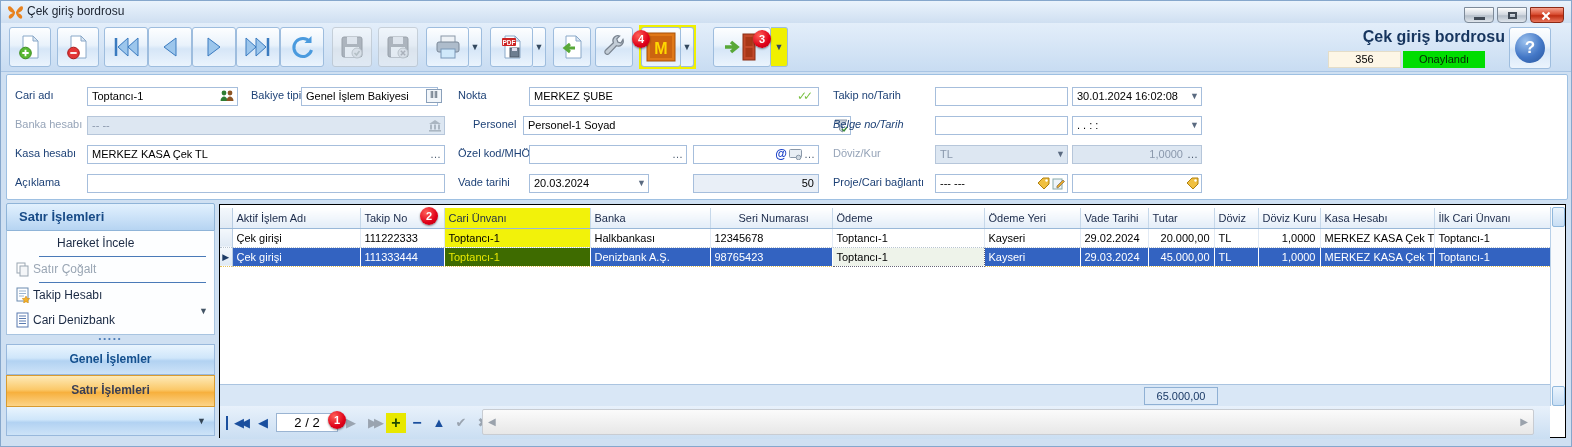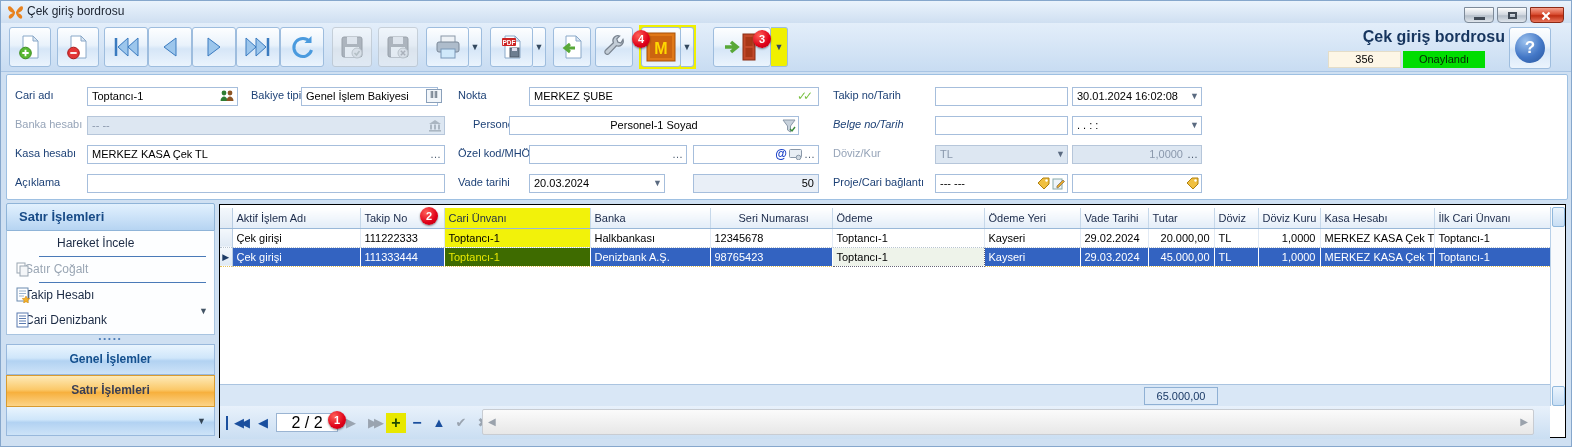--- a/index.html
+++ b/index.html
@@ -38,21 +38,21 @@
   .fld.shade{background:#e9eff7;}
   .fld .ric{position:absolute;right:2px;top:1px;height:15px;display:flex;align-items:center;gap:2px;}
   .dots{font-size:11px;color:#4a5a6e;letter-spacing:1px;}
   .carev{font-size:9px;color:#5a6a80;}
   .at-ic{color:#1a40c8;font-weight:bold;font-size:12px;}
   .r{text-align:right;}
   
   .sidebar{position:absolute;left:5px;top:202px;width:209px;height:236px;}
   .sb-head{height:28px;background:linear-gradient(#e2f1fe,#b6d4f2);border:1px solid #8fb4d8;border-radius:2px 2px 0 0;font-size:13px;font-weight:bold;color:#174a86;line-height:26px;padding-left:12px;}
   .sb-menu{position:relative;height:104px;background:#fdfeff;border:1px solid #a8c4e0;border-top:none;overflow:hidden;}
-  .sb-item{position:relative;height:25px;font-size:12px;color:#1b2a44;line-height:24px;padding-left:18px;}
+  .sb-item{position:relative;height:25px;font-size:12px;color:#1b2a44;line-height:24px;padding-left:26px;}
   .sb-item.first{padding-left:50px;}
   .sb-item.dis{color:#9aa6b4;}
   .sb-sep{margin-left:32px;margin-right:8px;border-top:1px solid #4a7ab8;}
   .sb-ic{position:absolute;left:8px;top:4px;width:16px;height:16px;}
   .sb-arrow{position:absolute;right:6px;bottom:18px;font-size:9px;color:#456;}
   .sb-split{height:9px;text-align:center;font-size:8px;color:#4a7ab4;letter-spacing:2px;line-height:7px;}
   .sb-group{height:31px;border:1px solid #98b8dc;margin-top:0;font-size:12px;font-weight:bold;text-align:center;line-height:29px;}
   .sb-group.blue{background:linear-gradient(#eaf5fe,#cfe6fa 45%,#b2d2f2 55%,#cde3f8);color:#14508e;}
   .sb-group.orange{background:linear-gradient(#fdeab8,#fbc96a 45%,#f7b03e 55%,#fcd488);border-color:#d89b30;color:#3a3f55;height:32px;}
   .sb-bottom{position:relative;height:29px;background:linear-gradient(#eaf5fe,#cfe6fa 45%,#b2d2f2 55%,#cde3f8);border:1px solid #98b8dc;border-top:none;}
@@ -68,21 +68,21 @@
   th.hl-y{background:#f2f20a !important;}
   td.hl-y{background:#f2f20a !important;color:#000 !important;}
   td.hl-g{background:#3e6b00 !important;color:#e8e800 !important;}
   td.edit{background:#eef3ea !important;color:#000 !important;border:1px dotted #667 !important;}
   .summary-strip{position:absolute;left:0;top:179px;width:1330px;height:22px;background:#d9e7f6;border-top:1px solid #aac4e0;}
   .summary-box{position:absolute;left:924px;top:2px;width:74px;height:18px;background:#dce9f7;border:1px solid #8fb0d4;font-size:11px;color:#1b3a66;text-align:center;line-height:16px;}
   .navigator{position:absolute;left:0;top:201px;width:1330px;height:33px;background:linear-gradient(#e8f1fb,#cadef2);display:flex;align-items:center;padding-left:6px;}
   .nvb{width:22px;height:22px;text-align:center;font-size:13px;font-weight:bold;color:#1a4f9e;line-height:22px;}
   .nvb.gray{color:#9aa4b0;}
   .nvb.plus{background:#e8e800;color:#1e4a00;font-size:16px;width:20px;height:20px;line-height:19px;}
-  .pagebox{width:62px;height:19px;background:#fff;border:1px solid #9ab4d2;font-size:16px;color:#000;text-align:center;line-height:17px;margin:0 2px;}
+  .pagebox{width:62px;height:19px;background:#fff;border:1px solid #9ab4d2;font-size:13px;color:#000;text-align:center;line-height:17px;margin:0 2px;}
   .hscroll{position:absolute;left:262px;top:204px;width:1052px;height:26px;background:linear-gradient(#fbfbfb,#e7e7e7);border:1px solid #c8ccd2;border-radius:2px;}
   .hscroll .arr{position:absolute;top:6px;font-size:10px;color:#9aa2ac;}
   .vscroll{position:absolute;right:0;top:2px;width:15px;height:199px;background:#f8fafc;border-left:1px solid #b8d0e8;}
   .vbtn{position:absolute;left:1px;width:13px;height:20px;background:linear-gradient(#eaf4fd,#c8def4);border:1px solid #90b8dc;border-radius:2px;}
   
   .badge{position:absolute;width:18px;height:18px;border-radius:50%;background:radial-gradient(circle at 35% 30%,#ff6058,#df0018 60%,#b00012);color:#fff;font-size:11px;font-weight:bold;text-align:center;line-height:18px;box-shadow:0 1px 2px rgba(0,0,0,.45);z-index:20;}
 </style>
 </head>
 <body>
 
@@ -261,21 +261,21 @@
             <svg width="14" height="13" viewBox="0 0 14 13">
               <path d="M1 5l6-4 6 4z" fill="#aab6c2"></path>
               <rect x="2" y="5.5" width="2" height="5" fill="#aab6c2"></rect>
               <rect x="6" y="5.5" width="2" height="5" fill="#aab6c2"></rect>
               <rect x="10" y="5.5" width="2" height="5" fill="#aab6c2"></rect>
               <rect x="1" y="11" width="12" height="1.6" fill="#aab6c2"></rect>
             </svg>
           </span>
       </div>
       <span class="lbl" style="left:466px;">Personel</span>
-      <div class="fld" style="left:502px;width:290px;text-align:center;"><span>Personel-1 Soyad</span>
+      <div class="fld" style="left:516px;width:328px;"><span>Personel-1 Soyad</span>
         <span class="ric">
             <svg width="14" height="14" viewBox="0 0 14 14">
               <path d="M1 1h12L8.5 7v6l-3-2V7z" fill="#c8d2dc" stroke="#8a98a8"></path>
               <path d="M8 10l2 2 3-4" stroke="#3a8a3a" stroke-width="1.4" fill="none"></path>
             </svg>
           </span>
       </div>
       <span class="lbl" style="left:826px;font-style:italic;">Belge no/Tarih</span>
       <div class="fld" style="left:928px;width:133px;"></div>
       <div class="fld" style="left:1065px;width:130px;"><span>. .    : :</span><span class="ric carev">▼</span></div>
@@ -298,21 +298,21 @@
       </div>
       <span class="lbl dis" style="left:826px;">Döviz/Kur</span>
       <div class="fld dis" style="left:928px;width:133px;"><span>TL</span><span class="ric carev">▼</span></div>
       <div class="fld dis r" style="left:1065px;width:130px;padding-right:18px;"><span>1,0000</span><span class="ric dots">…</span></div>
     </div>
 
     <div class="frow" style="top:99px;">
       <span class="lbl" style="left:8px;">Açıklama</span>
       <div class="fld" style="left:80px;width:358px;"></div>
       <span class="lbl" style="left:451px;">Vade tarihi</span>
-      <div class="fld" style="left:522px;width:136px;"><span>20.03.2024</span><span class="ric carev">▼</span></div>
+      <div class="fld" style="left:522px;width:120px;"><span>20.03.2024</span><span class="ric carev">▼</span></div>
       <div class="fld shade r" style="left:686px;width:126px;">50</div>
       <span class="lbl" style="left:826px;">Proje/Cari bağlantı</span>
       <div class="fld" style="left:928px;width:133px;"><span>--- ---</span>
         <span class="ric">
             <svg width="13" height="13" viewBox="0 0 13 13">
               <path d="M1 6l5-5h6v6l-5 5z" fill="#f0c040" stroke="#b08010"></path>
               <circle cx="9.5" cy="3.5" r="1.2" fill="#fff"></circle>
             </svg>
             <svg width="13" height="13" viewBox="0 0 13 13">
               <rect x="1" y="2" width="9" height="10" fill="#eef4fa" stroke="#8aa"></rect>

